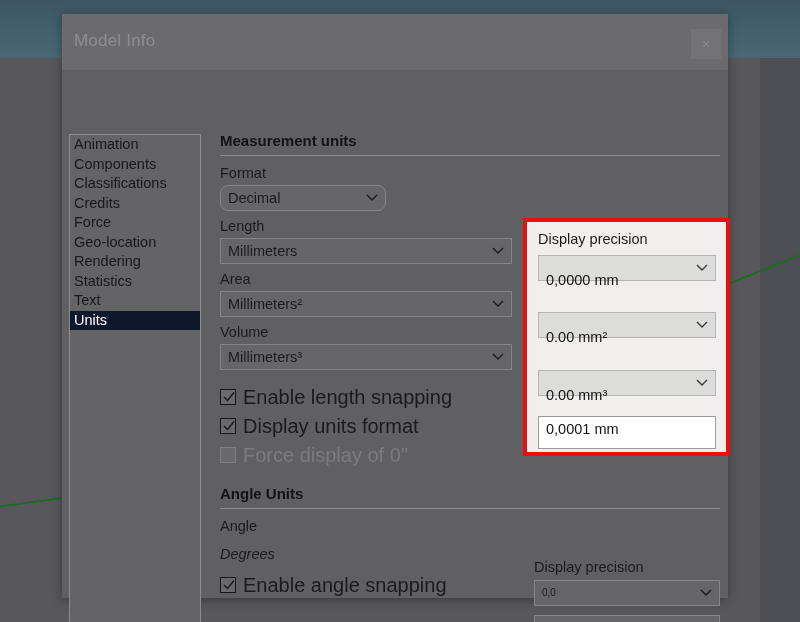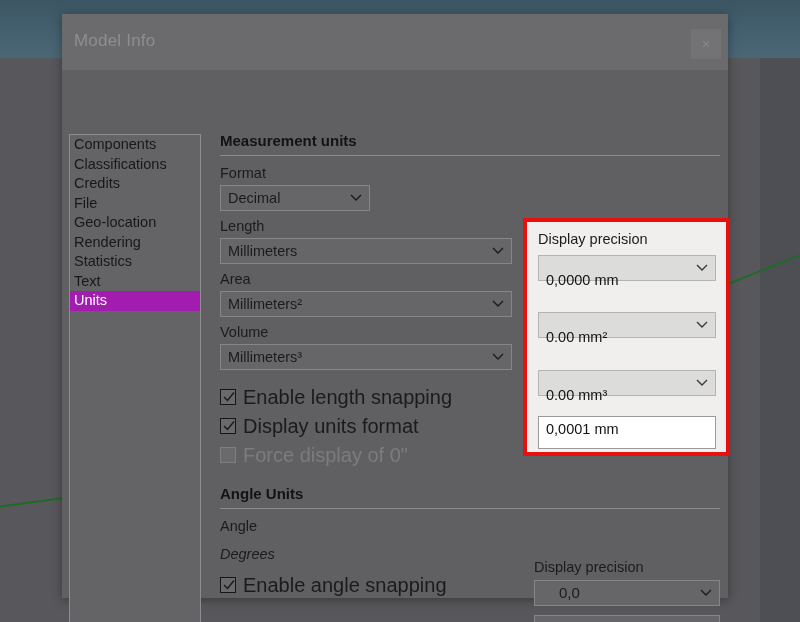--- a/index.html
+++ b/index.html
@@ -108,21 +108,21 @@
   .sidebar-item {
     font-size: 14.5px;
     color: #18181a;
     padding: 0 0 0 4px;
     height: 19.5px;
     line-height: 19.5px;
     cursor: pointer;
     white-space: nowrap;
   }
   .sidebar-item.selected {
-    background: #a21caf;
+    background: #0f172a;
     color: #ffffff;
   }
 
   
   #main {
     position: absolute;
     left: 158px; top: 62px;
     width: 500px;
   }
   .section-title {
@@ -159,21 +159,21 @@
     font-size: 14.5px;
     color: #1b1b1d;
     white-space: nowrap;
   }
   .select .chev {
     position: absolute;
     right: 6px; top: 4px;
     width: 14px; height: 16px;
   }
   .select .chev svg { display: block; }
-  .w-narrow { width: 150px; }
+  .w-narrow { width: 166px; border-radius: 8px; }
   .w-wide   { width: 292px; }
 
   .checkrow {
     display: flex;
     align-items: center;
     height: 26px;
     margin-bottom: 3px;
     cursor: pointer;
   }
   .checkbox {
@@ -258,23 +258,23 @@
     position: relative;
     width: 186px; height: 26px;
     background: #666668;
     border: 1px solid #868688;
     box-sizing: border-box;
     margin-bottom: 9px;
     cursor: pointer;
   }
   .aselect .value {
     position: absolute;
-    left: 24px; top: 0;
+    left: 7px; top: 0;
     line-height: 24px;
-    font-size: 15px;
+    font-size: 10px;
     color: #1b1b1d;
   }
   .aselect .chev {
     position: absolute;
     right: 6px; top: 4px;
     width: 14px; height: 16px;
   }
 </style>
 </head>
 <body>
@@ -290,24 +290,25 @@
 <div id="dialog">
 
   <div id="titlebar">
     <div id="dialog-title">Model Info</div>
     <div id="close-button">×</div>
   </div>
 
   <div id="dialog-body">
 
     <div id="sidebar">
+      <div class="sidebar-item">Animation</div>
       <div class="sidebar-item">Components</div>
       <div class="sidebar-item">Classifications</div>
       <div class="sidebar-item">Credits</div>
-      <div class="sidebar-item">File</div>
+      <div class="sidebar-item">Force</div>
       <div class="sidebar-item">Geo-location</div>
       <div class="sidebar-item">Rendering</div>
       <div class="sidebar-item">Statistics</div>
       <div class="sidebar-item">Text</div>
       <div class="sidebar-item selected">Units</div>
     </div>
 
     <div id="main">
 
       <div class="section-title">Measurement units</div>

